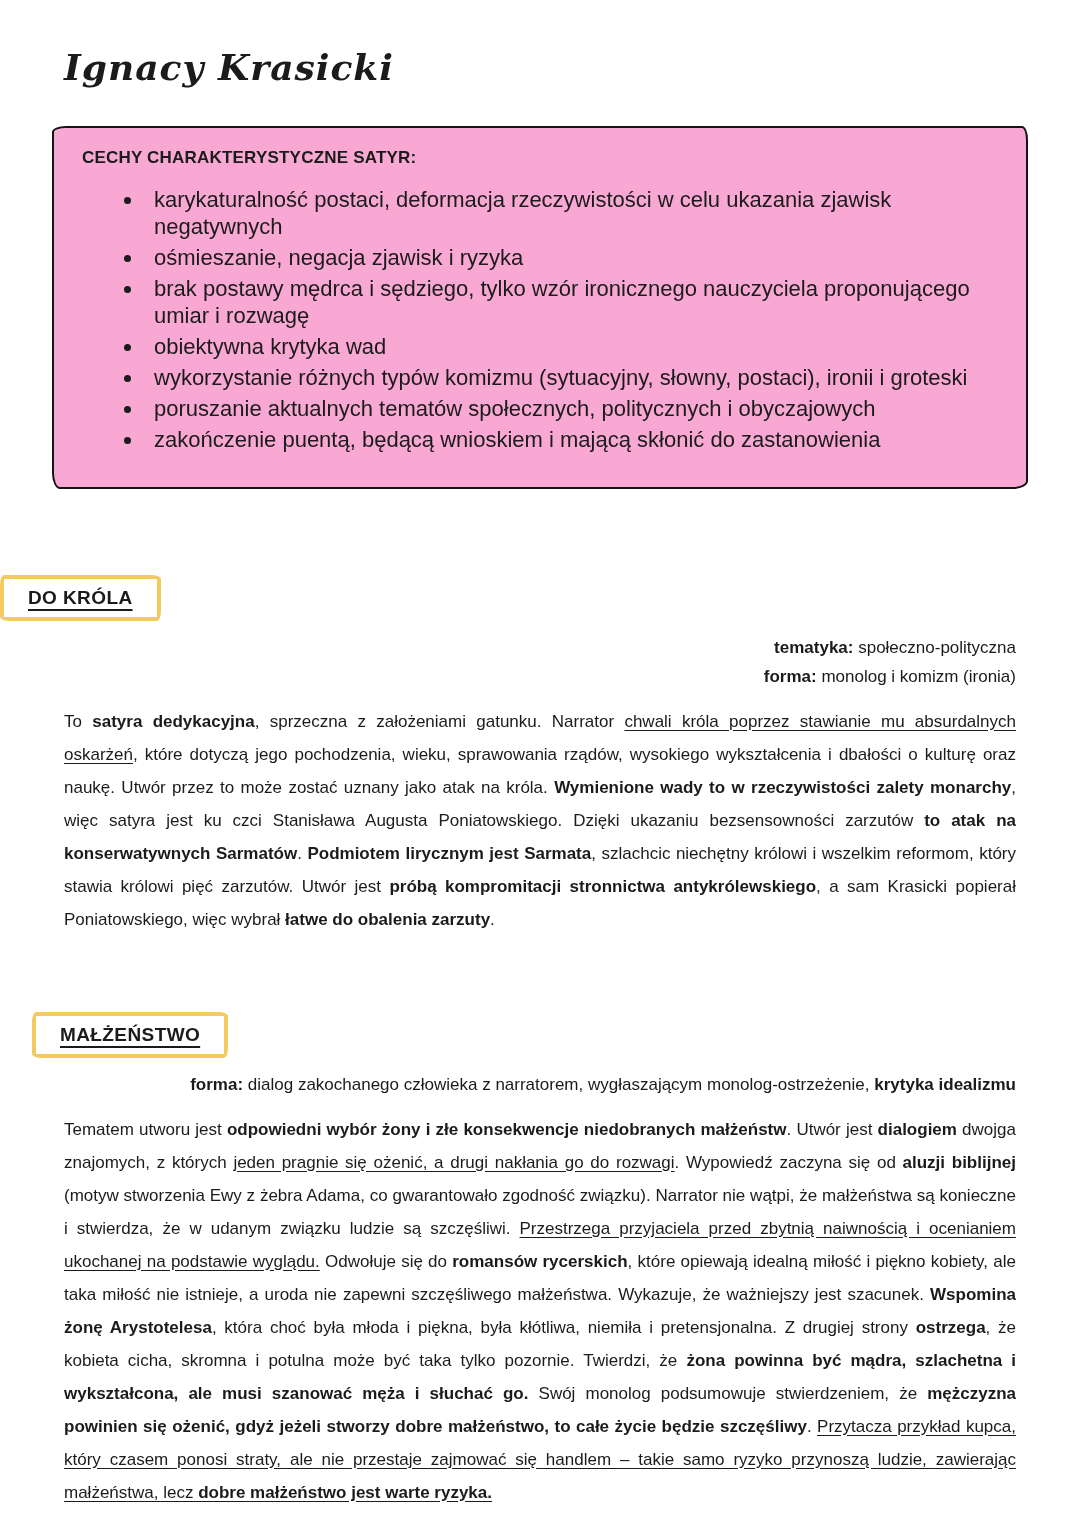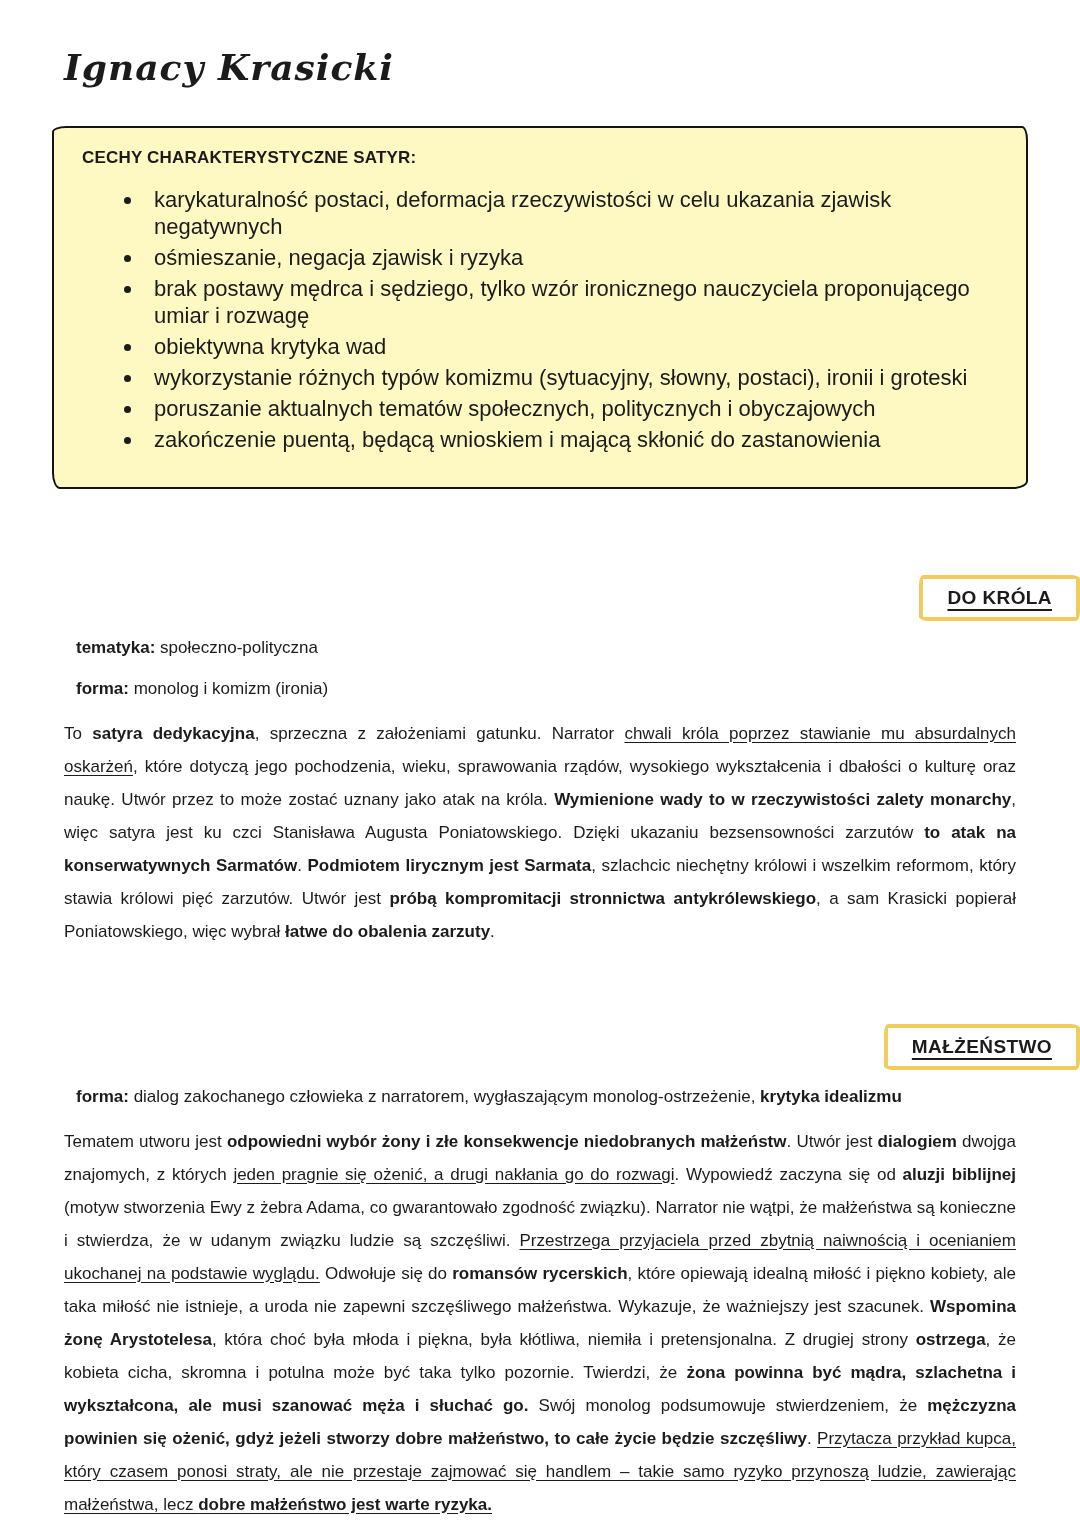--- a/index.html
+++ b/index.html
@@ -24,61 +24,62 @@
     letter-spacing: 1px;
     line-height: 1.1;
   }
   .features-box {
     box-sizing: border-box;
     width: 976px;
     margin: 38px auto 0 auto;
     border: 2.5px solid #141414;
     border-radius: 14px 6px 16px 8px / 6px 14px 8px 16px;
     padding: 20px 28px 30px 28px;
-    background: #fef9c3;
+    background: #f9a8d4;
   }
   .features-heading {
     margin: 0;
     font-size: 17px;
     font-weight: 700;
     letter-spacing: 0.2px;
   }
   .features-list {
     margin: 18px 0 0 0;
     padding-left: 62px;
   }
   .features-list li {
     font-size: 22px;
     line-height: 27px;
     margin-bottom: 4px;
     padding-left: 10px;
   }
-  .heading-row { text-align: right; text-decoration: underline; }
+  .heading-row { text-align: left; text-decoration: underline; }
   .heading-row.first { margin-top: 86px; }
   .heading-row.second { margin-top: 76px; padding-left: 32px; }
   .yellow-box {
     display: inline-block;
     border: 4px solid var(--accent-yellow, #F2CB5E);
     border-radius: 4px 10px 4px 10px / 10px 4px 10px 4px;
     padding: 8px 24px;
     background: #ffffff;
   }
   .section-heading {
     font-size: 19px;
     font-weight: 700;
     letter-spacing: 0.4px;
     text-decoration: underline;
     text-decoration-thickness: 2px;
     text-underline-offset: 5px;
   }
   .meta-block { margin: 12px 64px 0 64px; }
   .meta-line {
-    margin: 12px;
+    margin: 0;
     font-size: 17px;
     line-height: 29px;
+    text-align: right;
   }
   .body-par {
     margin: 14px 64px 0 64px;
     font-size: 17px;
     line-height: 33px;
     text-align: justify;
   }
   .b { font-weight: 700; }
   .u { text-decoration: underline; text-underline-offset: 3px; }
 </style>

